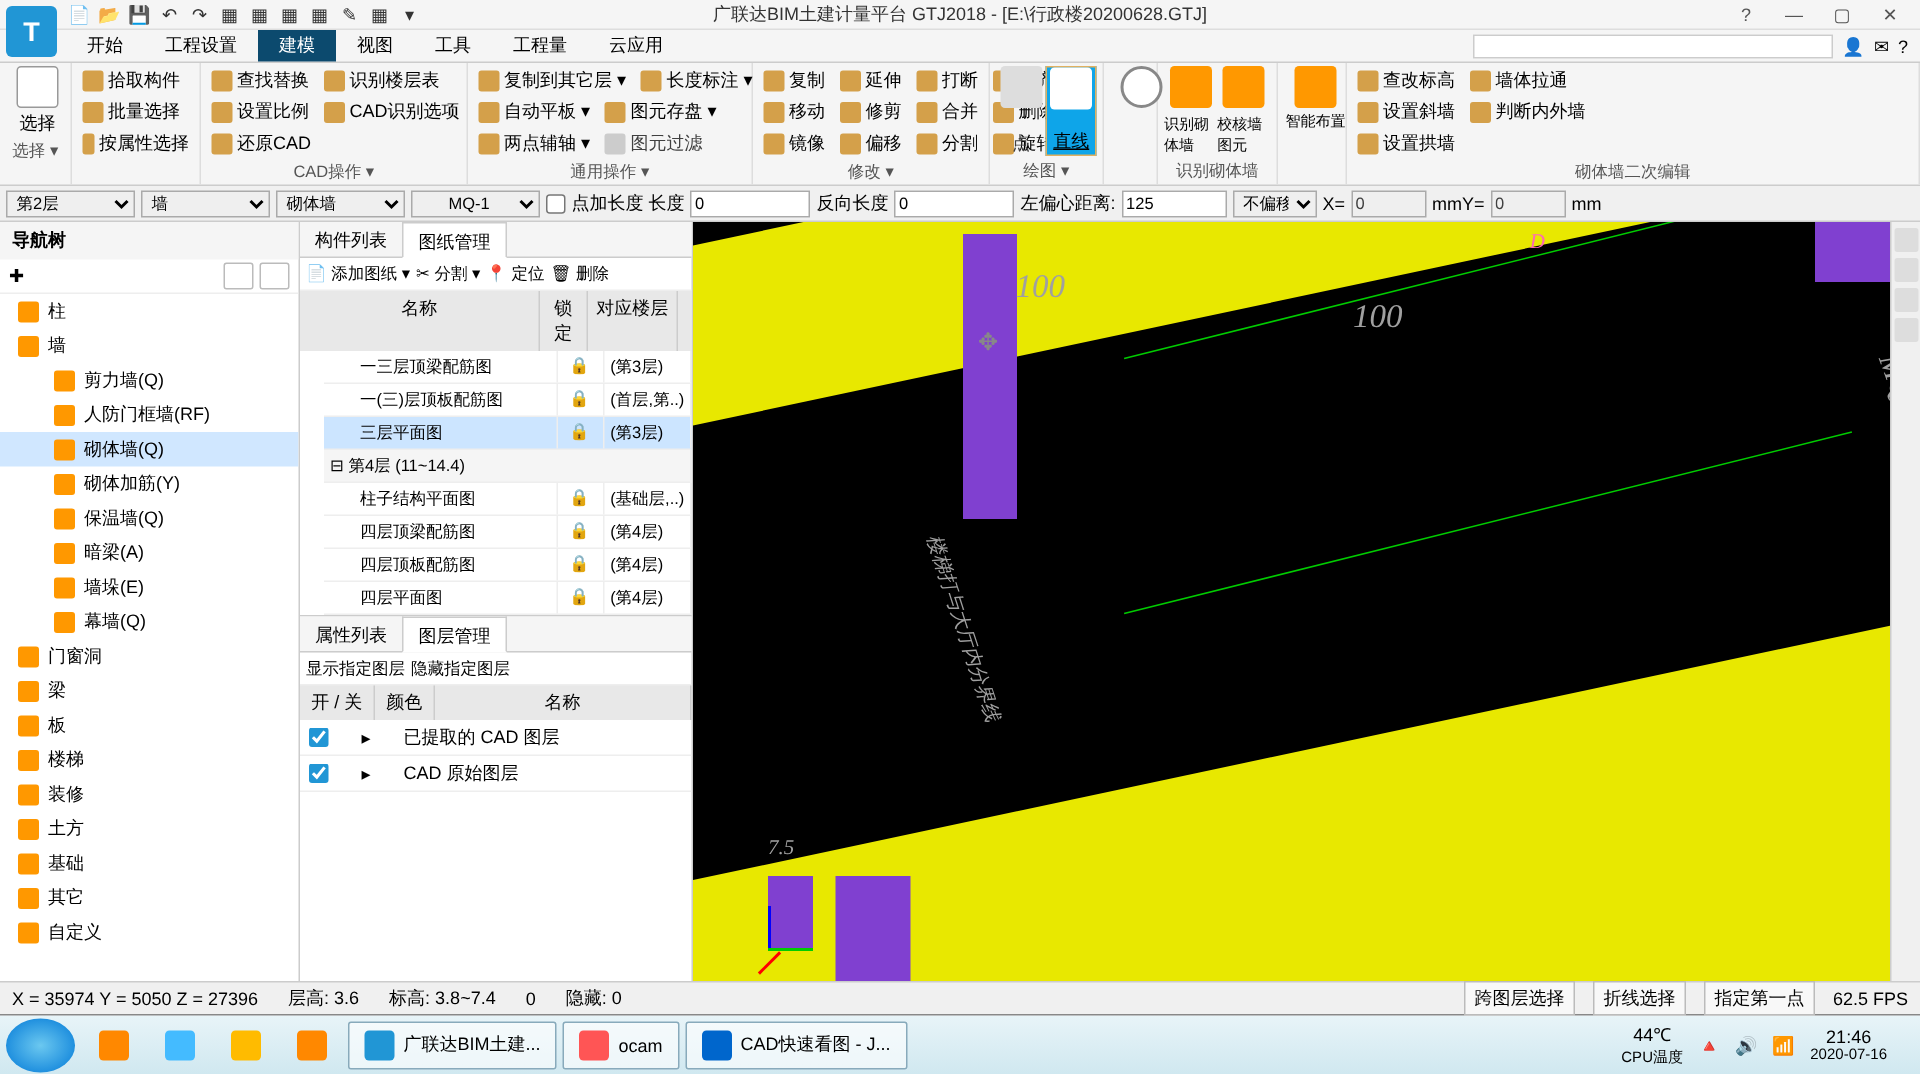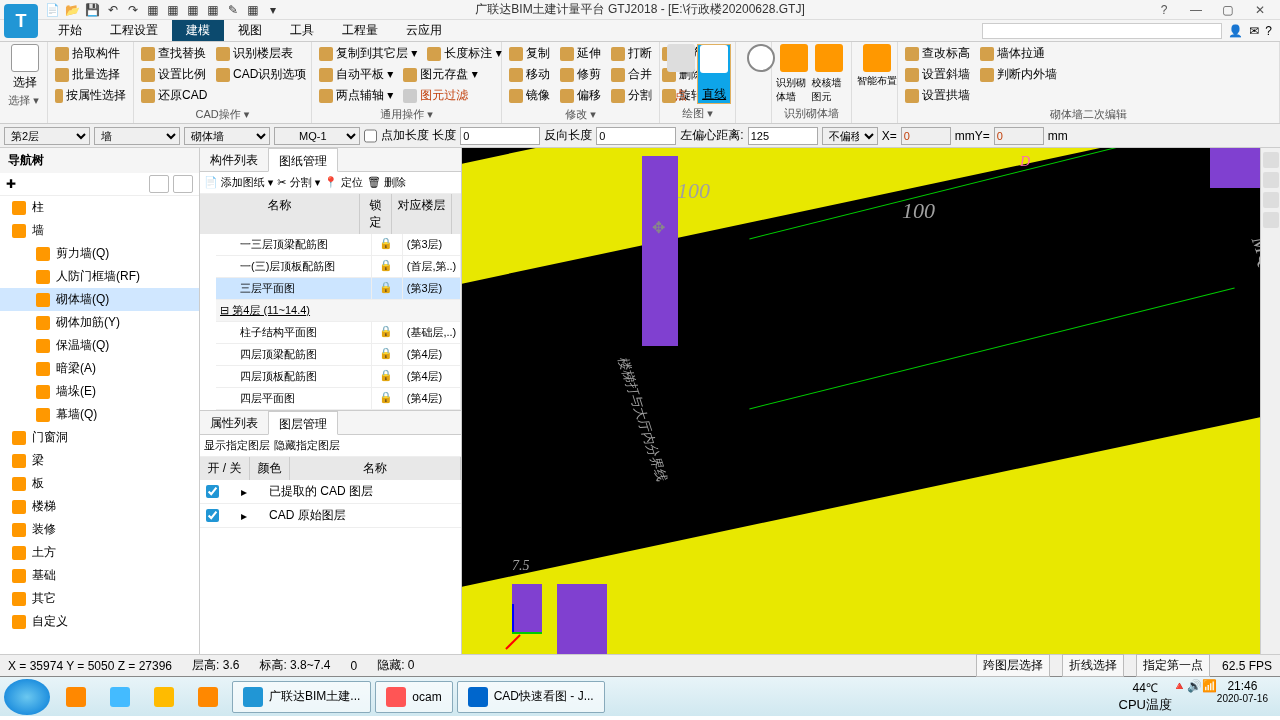--- a/index.html
+++ b/index.html
@@ -61,24 +61,24 @@
 .vp-text { position:absolute; color:#a0a0a0; font-family:serif; font-style:italic;}
 .vp-line { position:absolute; background:#0c0;}
 .statusbar { height: 22px; background: #f0f0f0; border-top: 1px solid #ccc; display: flex; align-items: center; padding: 0 8px; gap: 20px; font-size:11px;}
 .statusbar .sb-right { margin-left:auto; display:flex; gap:12px; align-items:center;}
 .sb-btn { padding:2px 6px; border:1px solid #bbb; background:#f8f8f8;}
 .taskbar { height: 40px; background: linear-gradient(#e8f4f8,#d0e8f0); display: flex; align-items: center; border-top:1px solid #888;}
 .start-btn { width: 46px; height: 36px; border-radius: 50%; background: radial-gradient(#6bc8f0,#0078d7); margin: 0 4px; }
 .task-item { height: 32px; padding: 0 10px; display: flex; align-items: center; gap: 6px; margin: 0 2px; border-radius:2px;}
 .task-item .ti-ic { width:20px; height:20px; background:#2196d5; border-radius:3px;}
 .task-item.active { background: rgba(255,255,255,0.6); border:1px solid #8ab;}
-.tray { margin-left: auto; display: flex; align-items: flex-start; padding-right: 12px; font-size:11px;}
+.tray { margin-left: auto; display: flex; align-items: center; gap: 10px; padding-right: 22px; font-size:11px;}
 .right-tools { width:20px; background:#f0f0f0; border-left:1px solid #ccc; display:flex; flex-direction:column; gap:4px; padding-top:4px; align-items:center;}
 .right-tools span { width:16px; height:16px; background:#ddd; border-radius:2px;}
-.disabled { color:#c2410c;}
+.disabled { color:#404040;}
 </style>
 </head>
 <body>
 
 <div class="app-icon">T</div>
 
 <div class="titlebar">
   <div class="qat">
     <span>📄</span>
     <span>📂</span>
@@ -413,21 +413,21 @@
             <div class="col-name" style="padding-left:24px;">一(三)层顶板配筋图</div>
             <div class="col-lock">🔒</div>
             <div class="col-floor">(首层,第..)</div>
           </div>
           <div class="dl-row selected">
             <div class="col-name" style="padding-left:24px;">三层平面图</div>
             <div class="col-lock">🔒</div>
             <div class="col-floor">(第3层)</div>
           </div>
           <div class="dl-row group">
-            <div style="width:252px;text-decoration:underline;">⊟ 第4层 (11~14.4)</div>
+            <div style="width:252px;">⊟ 第4层 (11~14.4)</div>
           </div>
           <div class="dl-row">
             <div class="col-name" style="padding-left:24px;">柱子结构平面图</div>
             <div class="col-lock">🔒</div>
             <div class="col-floor">(基础层,..)</div>
           </div>
           <div class="dl-row">
             <div class="col-name" style="padding-left:24px;">四层顶梁配筋图</div>
             <div class="col-lock">🔒</div>
             <div class="col-floor">(第4层)</div>
@@ -539,21 +539,21 @@
       <div class="ti-ic" style="background:#f55;"></div>
       <span>ocam</span>
     </div>
   <div class="task-item active">
       <div class="ti-ic" style="background:#06c;"></div>
       <span>CAD快速看图 - J...</span>
     </div>
   <div class="tray">
     <div style="text-align:center;">
         <div>44℃</div>
-        <div style="font-size:13px;">CPU温度</div>
+        <div style="font-size:10px;">CPU温度</div>
       </div>
     <span>🔺</span>
     <span>🔊</span>
     <span>📶</span>
     <div style="text-align:center;">
         <div>21:46</div>
         <div style="font-size:10px;">2020-07-16</div>
       </div>
   </div>
 </div>

